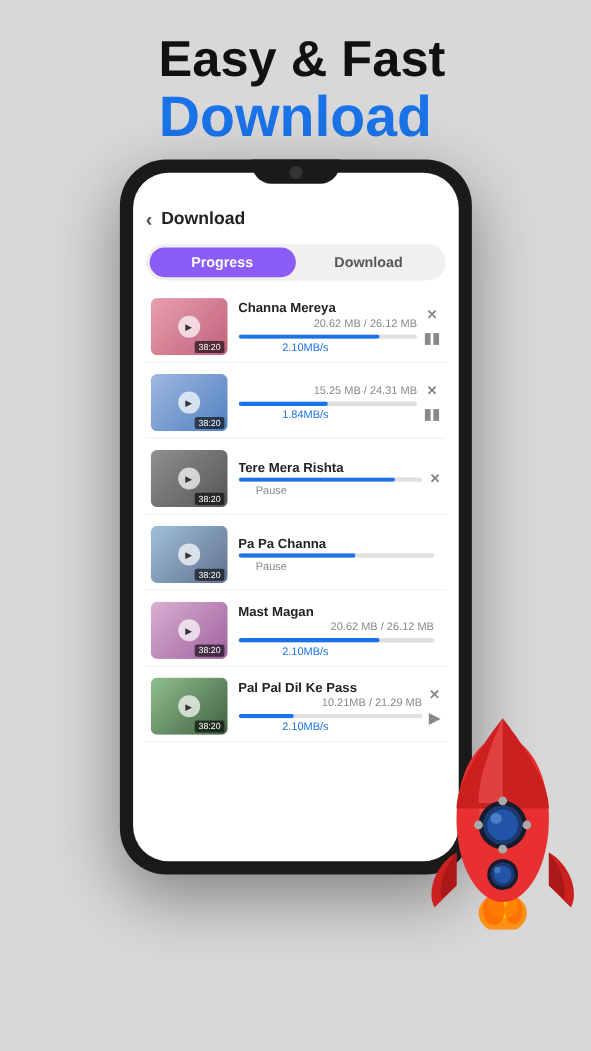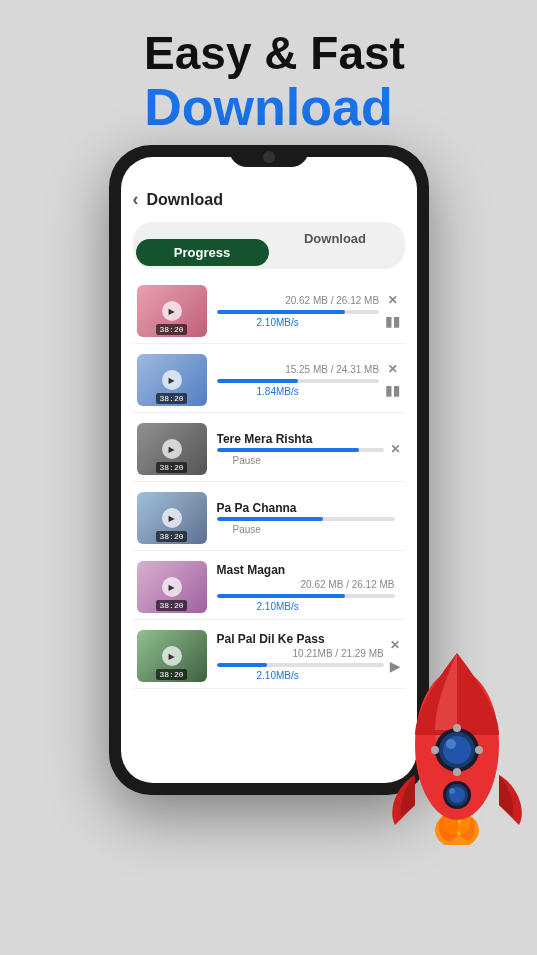--- a/index.html
+++ b/index.html
@@ -119,23 +119,22 @@
       flex: 1;
       text-align: center;
       padding: 6px 0;
       border-radius: 16px;
       font-size: 13px;
       font-weight: 600;
       cursor: pointer;
     }
 
     .tab.active {
-      background: #14532d;
+      background: #8b5cf6;
       color: #fff;
-      margin-top: 14px;
     }
 
     .tab.inactive {
       color: #555;
       background: transparent;
     }
 
     .download-list {
       display: flex;
       flex-direction: column;
@@ -172,27 +171,26 @@
     .thumb-bg.t1 { background: linear-gradient(135deg, #e8a0b0 0%, #c0607a 100%); }
     .thumb-bg.t2 { background: linear-gradient(135deg, #a0b8e0 0%, #5080c0 100%); }
     .thumb-bg.t3 { background: linear-gradient(135deg, #909090 0%, #555 100%); }
     .thumb-bg.t4 { background: linear-gradient(135deg, #a0c0d8 0%, #607090 100%); }
     .thumb-bg.t5 { background: linear-gradient(135deg, #d8b0d0 0%, #a060a0 100%); }
     .thumb-bg.t6 { background: linear-gradient(135deg, #90c090 0%, #406040 100%); }
 
     .thumb-time {
       position: absolute;
       bottom: 2px;
-      right: 20px;
+      right: 3px;
       background: rgba(0,0,0,0.6);
       color: #fff;
       font-size: 8px;
       padding: 1px 3px;
       border-radius: 2px;
-      font-family: Liberation Mono, monospace;
     }
 
     .play-icon {
       position: absolute;
       top: 50%;
       left: 50%;
       transform: translate(-50%, -50%);
       width: 20px;
       height: 20px;
       background: rgba(255,255,255,0.7);
@@ -317,20 +315,21 @@
 
         <div class="download-list" id="download-list">
         <div class="download-item">
     <div class="thumb">
       <div class="thumb-bg t1">
         <div class="play-icon">▶</div>
       </div>
       <div class="thumb-time">38:20</div>
     </div>
     <div class="item-info">
+      <div class="item-title">Channa Mereya</div>
       <div class="item-size">20.62 MB / 26.12 MB</div>
       <div class="progress-bar-bg">
         <div class="progress-bar-fill" style="width:79%"></div>
       </div>
       <div class="item-speed">2.10MB/s</div>
 
     </div>
     <div class="item-action">
       <span class="close-btn">✕</span>
       <span class="pause-btn">▮▮</span>

